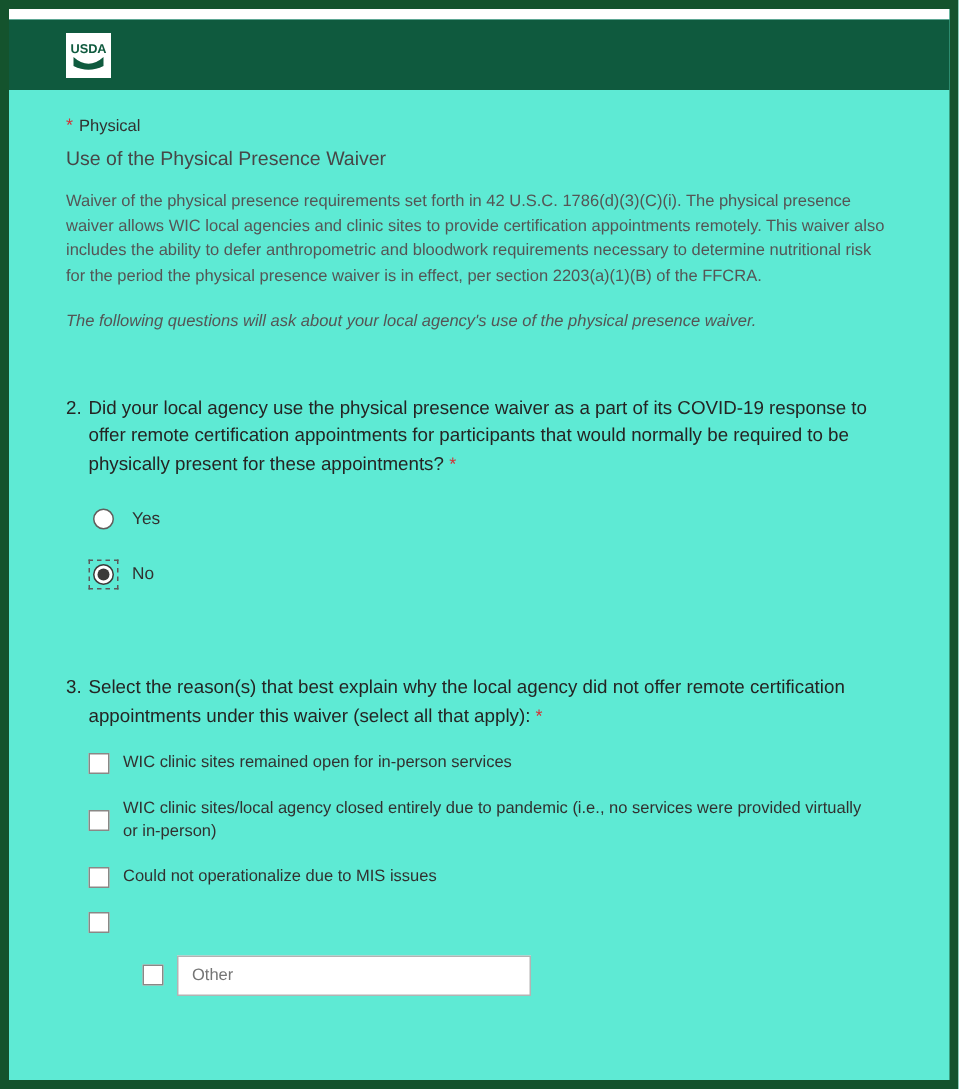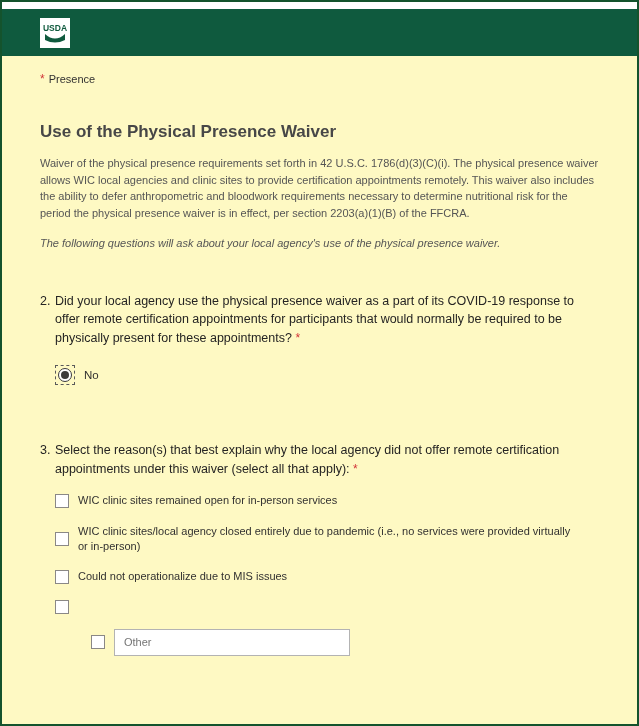--- a/index.html
+++ b/index.html
@@ -1,38 +1,38 @@
 <!DOCTYPE html>
 <html style="--brand: #0f5a3e;"><head>
 <meta charset="utf-8">
 <style>
   * { margin:0; padding:0; box-sizing:border-box; }
   html,body { width:639px; height:726px; background:#fff; font-family:"Liberation Sans", sans-serif; }
   .page {
     width:639px; height:726px;
-    border:2px solid #14532d;
-    background:#fef9c3;
+    border:6px solid #14532d;
+    background:#5eead4;
     overflow:hidden;
   }
   .top-strip { height:7px; background:#fff; }
   .header {
     height:47px; background:var(--brand, #0f5a3e);
     display:flex; align-items:center; padding-left:38px; gap:13px;
   }
   .logo-box {
     width:30px; height:30px; background:#fff;
     display:flex; align-items:center; justify-content:center;
     flex:none;
   }
   .logo-box svg { display:block; }
   .header-title { color:#fff; font-size:13px; }
   .content { padding:0 38px; }
   .required-note { margin-top:16px; font-size:11px; color:#323130; }
   .star { color:#d13438; margin-right:4px; font-size:12px; }
-  .section-title { margin-top:36px; font-size:17px; font-weight:700; color:#474747; }
+  .section-title { margin-top:8px; font-size:13px; font-weight:400; color:#474747; }
   .section-desc { margin-top:13px; font-size:11px; color:#555; line-height:1.5; max-width:565px; }
   .section-desc.second { margin-top:14px;font-style:italic; }
 
   .question { margin-top:40px; }
   .q-head { display:flex; font-size:12.5px; color:#252423; line-height:1.5; max-width:560px; }
   .q-num { flex:none; width:15px; }
   .q-text { }
   .options { margin-left:15px; }
 
   .option-row { display:flex; align-items:center; gap:9px; margin-top:17px; font-size:11.5px; color:#323130; cursor:default; }
@@ -74,34 +74,40 @@
         <text x="13" y="10" text-anchor="middle" font-size="8.5" font-weight="bold" fill="#0f5a3e" font-family="Liberation Sans, sans-serif">USDA</text>
         <path d="M3 13 Q13 22 23 13 L23 19 Q13 24 3 19 Z" fill="#0f5a3e"></path>
         <path d="M6 14 Q13 18 20 14" stroke="#fff" stroke-width="1" fill="none"></path>
       </svg>
     </div>
   </div>
 
   <div class="content">
 
     <div class="required-note">
-      <span class="star">*</span><span>Presence</span>
+      <span class="star">*</span><span>Physical</span>
     </div>
 
     <div class="section-title">Use of the Physical Presence Waiver</div>
 
     <div class="section-desc">Waiver of the physical presence requirements set forth in 42 U.S.C. 1786(d)(3)(C)(i). The physical presence waiver allows WIC local agencies and clinic sites to provide certification appointments remotely. This waiver also includes the ability to defer anthropometric and bloodwork requirements necessary to determine nutritional risk for the period the physical presence waiver is in effect, per section 2203(a)(1)(B) of the FFCRA.</div>
     <div class="section-desc second">The following questions will ask about your local agency's use of the physical presence waiver.</div>
 
     <div class="question">
       <div class="q-head">
         <span class="q-num">2.</span>
         <span class="q-text"><span>Did your local agency use the physical presence waiver as a part of its COVID-19 response to offer remote certification appointments for participants that would normally be required to be physically present for these appointments?</span> <span class="star">*</span></span>
       </div>
       <div class="options">
+        <div class="option-row">
+          <span class="focus-wrap">
+            <span class="radio"></span>
+          </span>
+          <span>Yes</span>
+        </div>
         <div class="option-row">
           <span class="focus-wrap focused">
             <span class="radio on"></span>
           </span>
           <span>No</span>
         </div>
       </div>
     </div>
 
     <div class="question" style="margin-top:56px;">

